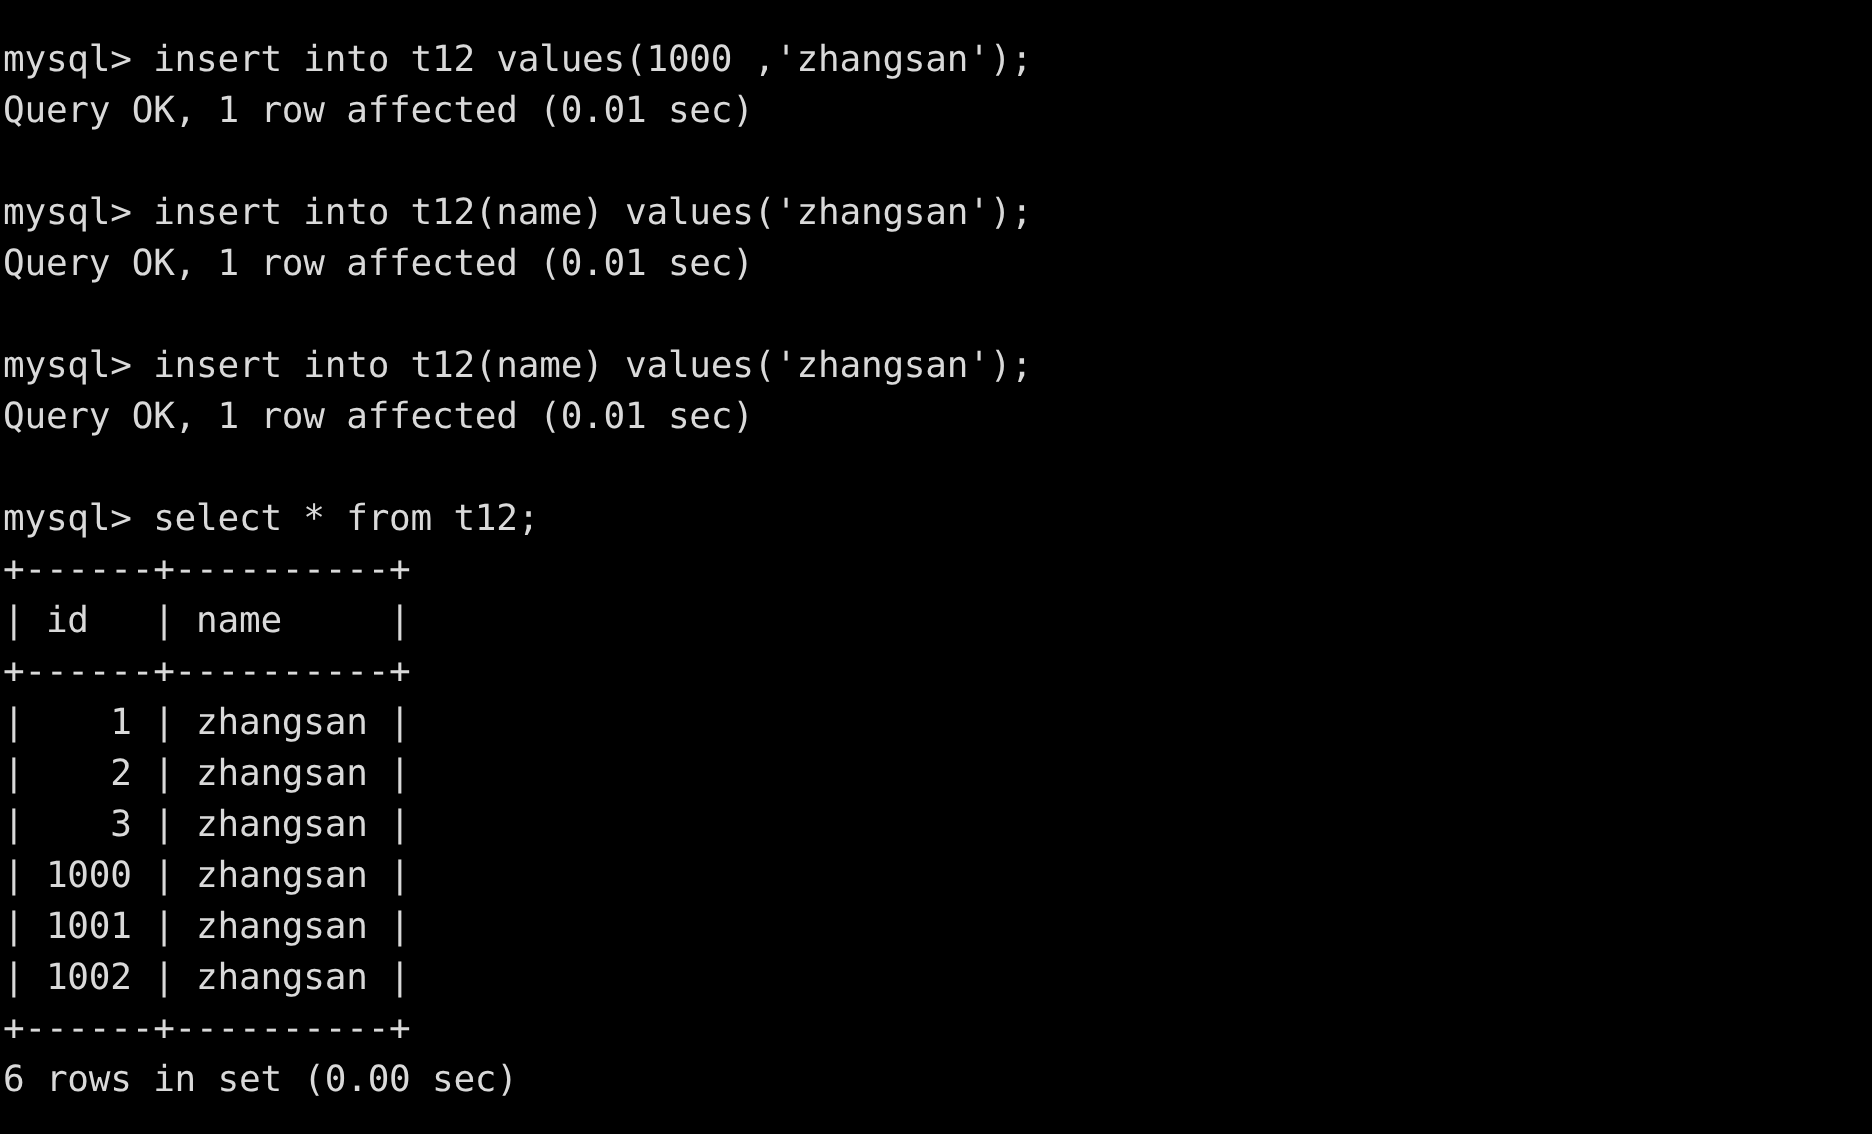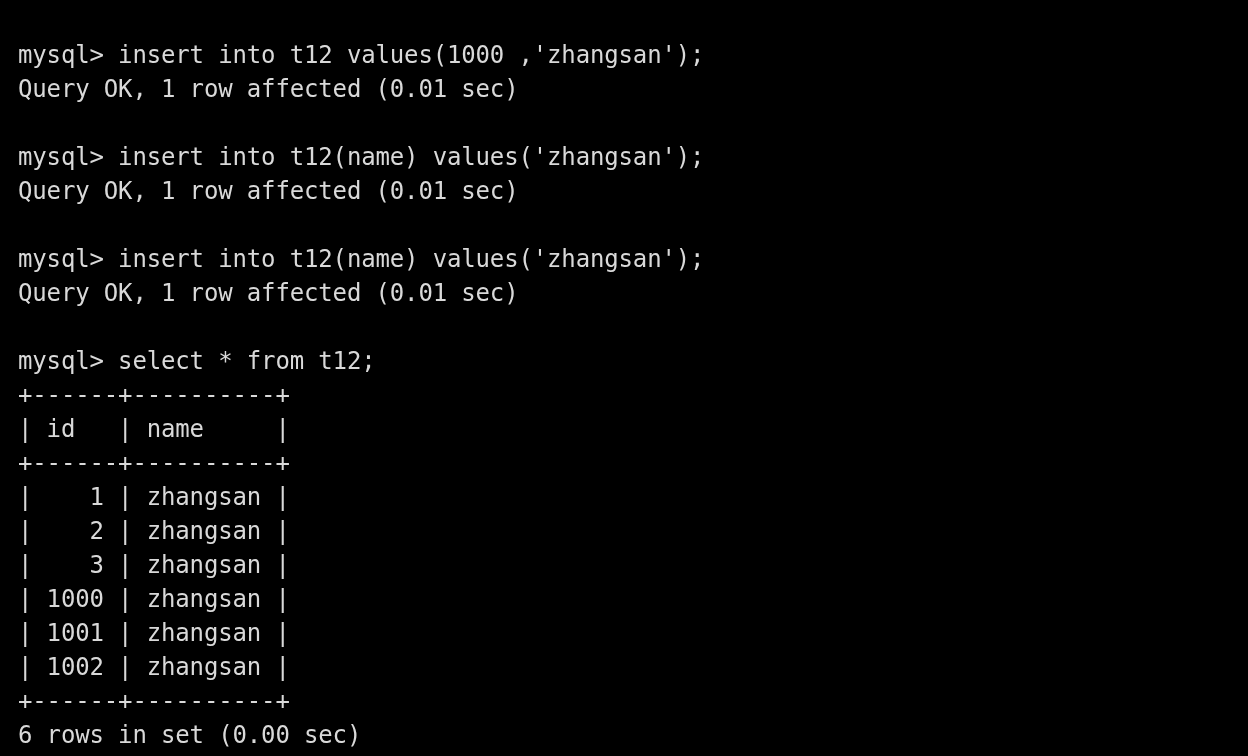--- a/index.html
+++ b/index.html
@@ -16,21 +16,21 @@
   }
   #terminal {
     width: 1248px;
     height: 756px;
     background: #000000;
     box-sizing: border-box;
     padding: 22px 0 0 2px;
     overflow: hidden;
   }
   .screen {
-    margin: 16px;
+    margin: 0;
     padding: 0;
     font-family: "DejaVu Sans Mono", "Liberation Mono", monospace;
     font-size: 24px;
     line-height: 34px;
     color: #d9d9d9;
     white-space: pre;
     letter-spacing: -0.15px;
     font-weight: 400;
     -webkit-font-smoothing: antialiased;
   }

